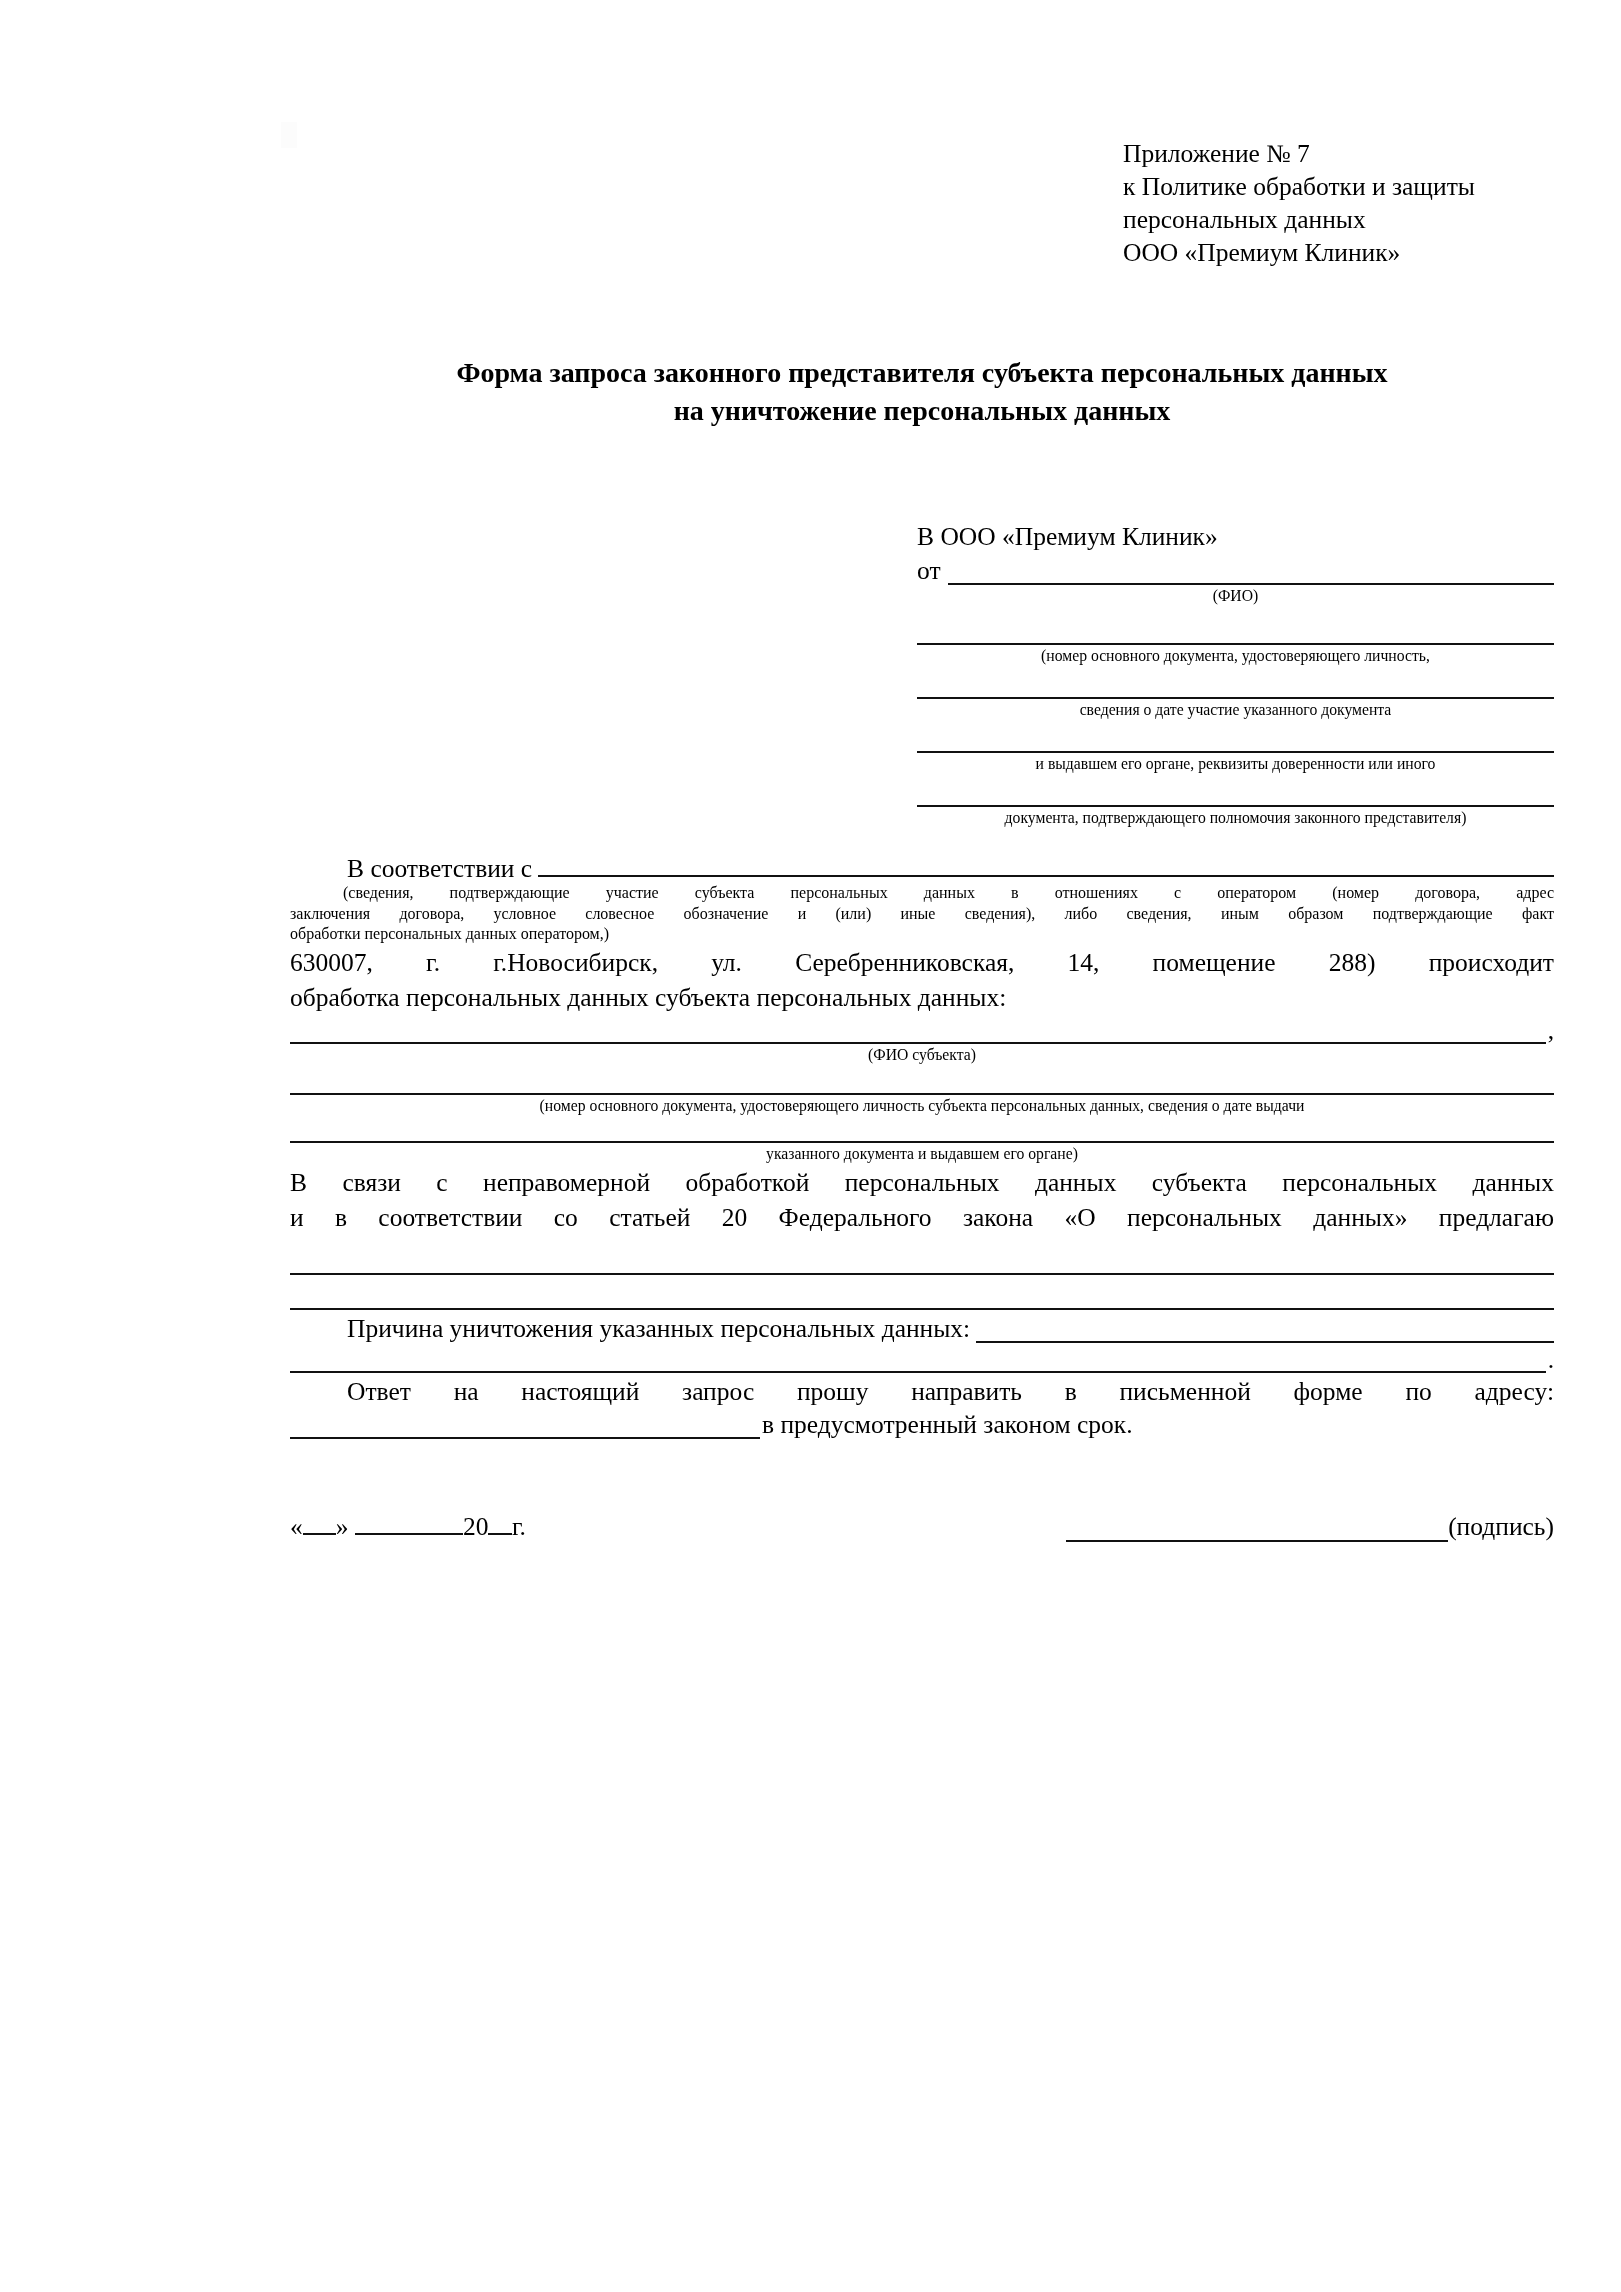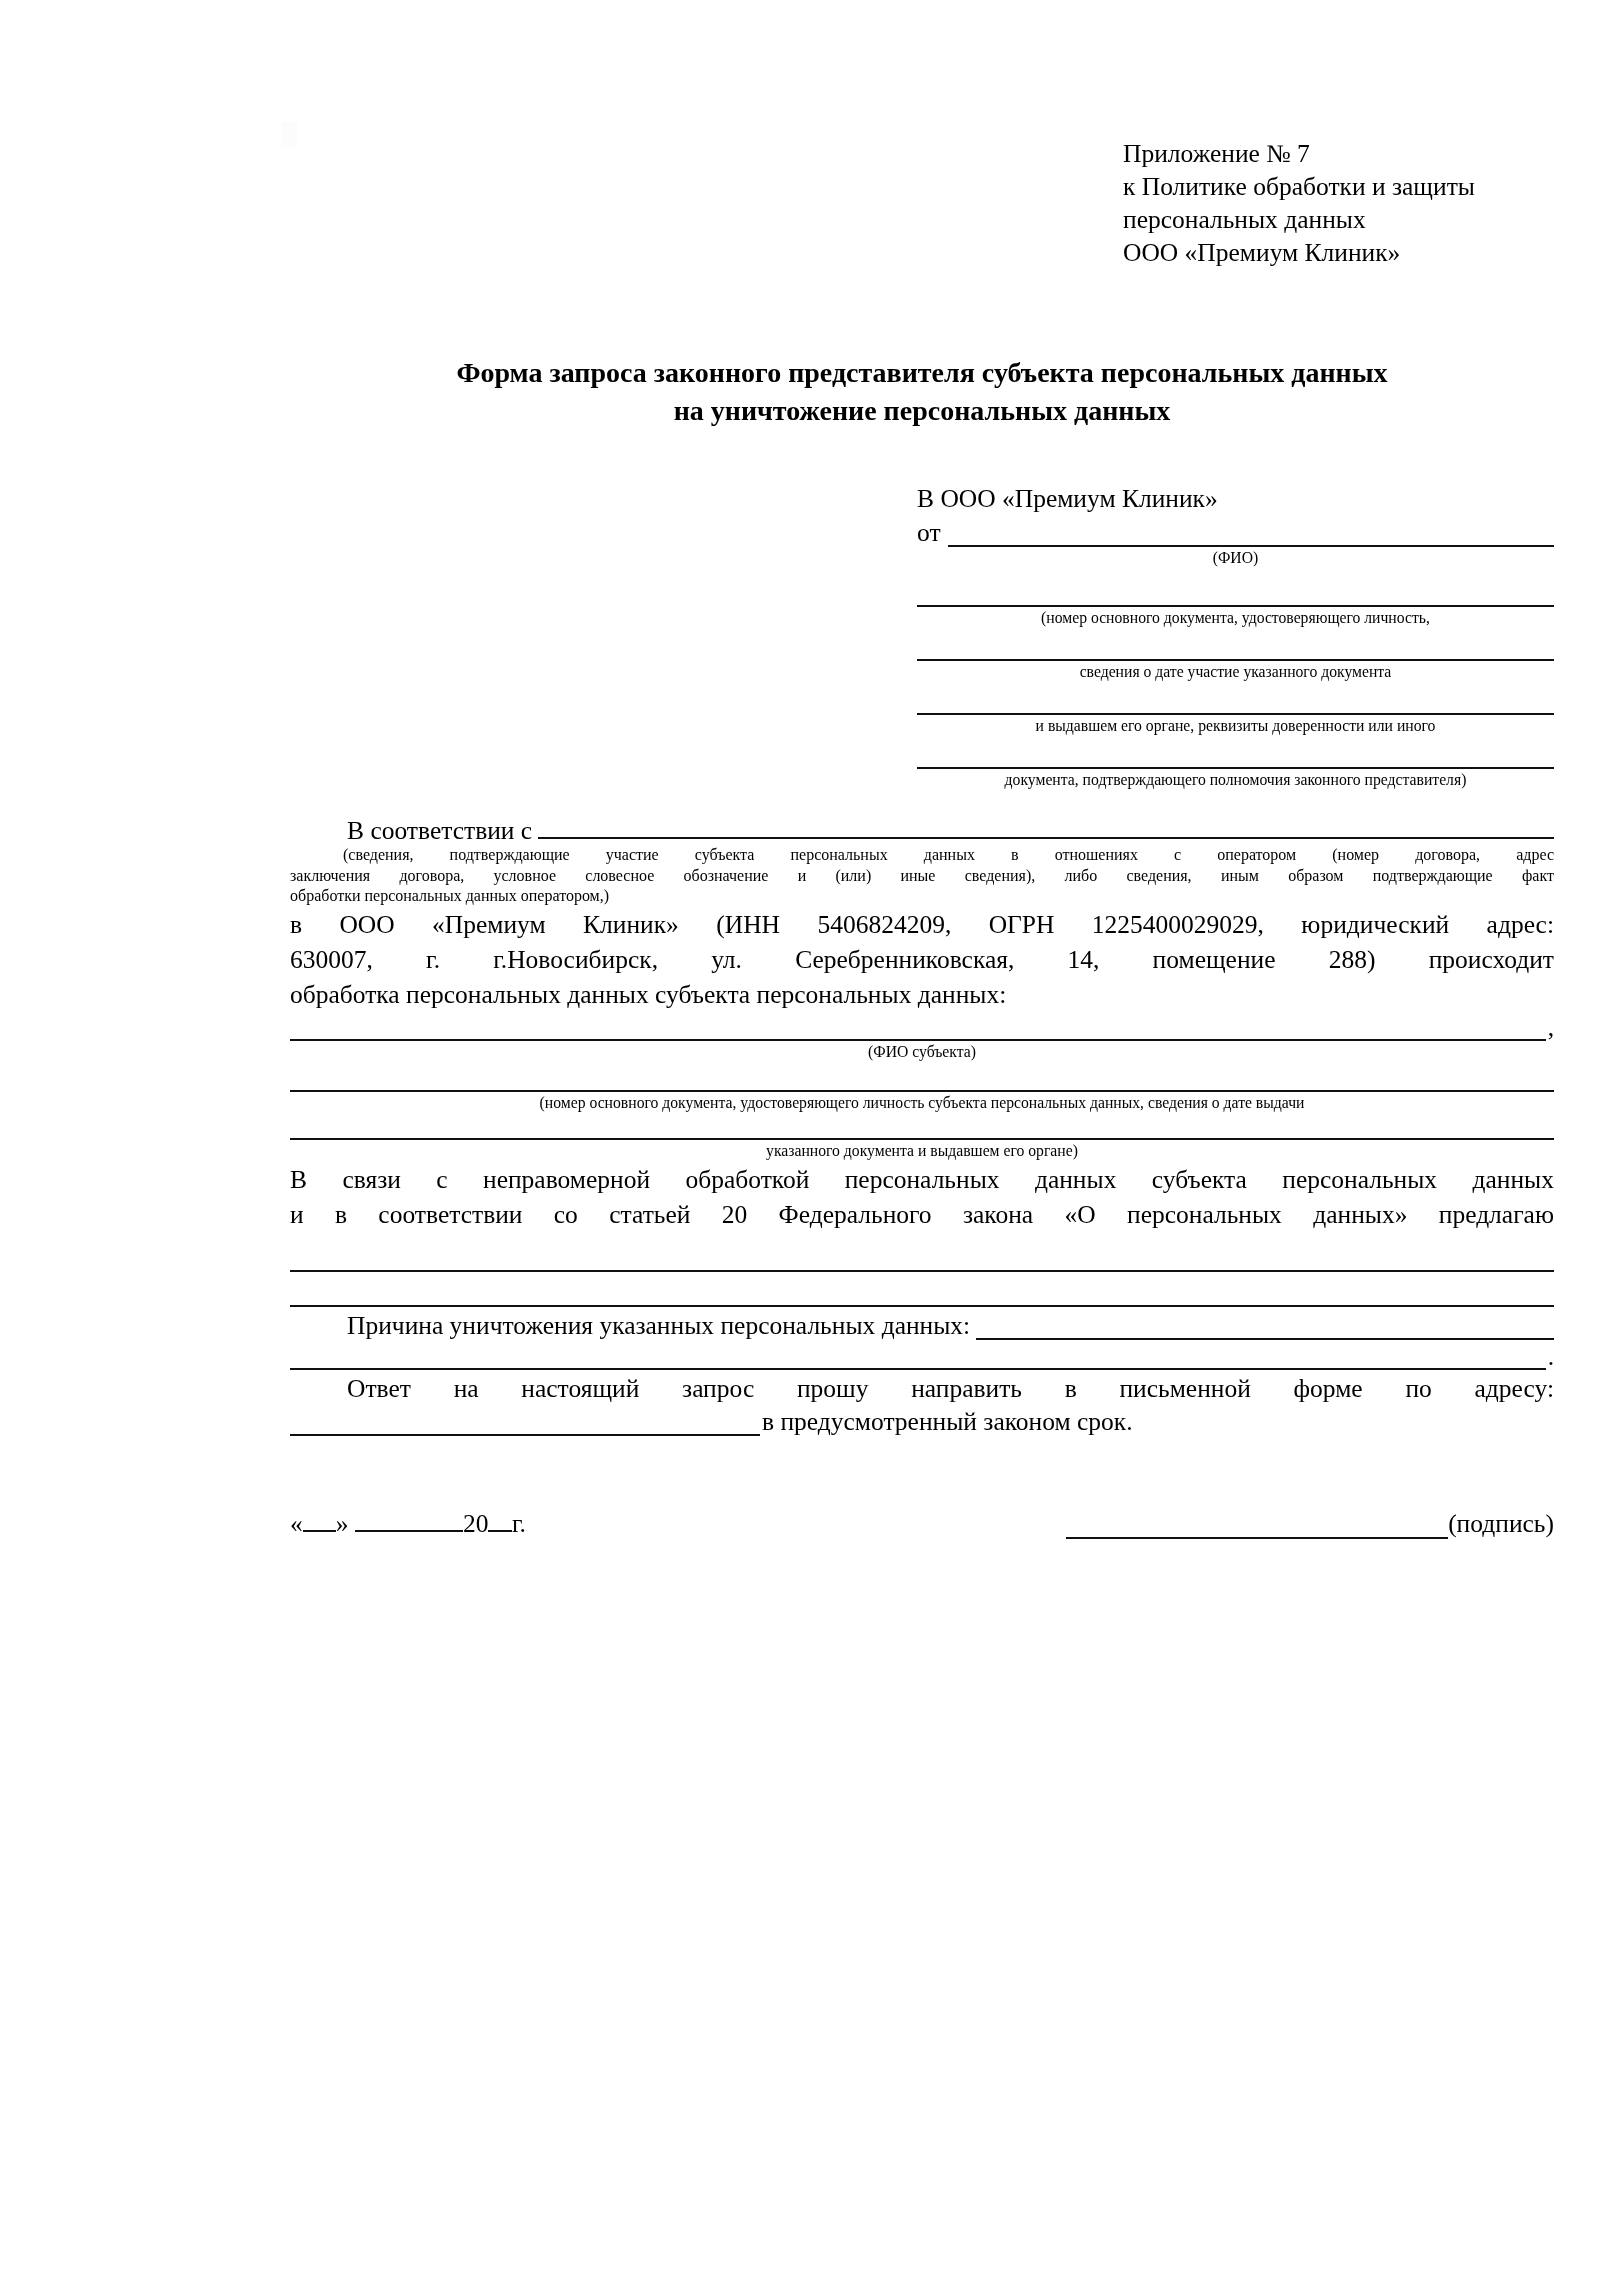--- a/index.html
+++ b/index.html
@@ -40,21 +40,21 @@
   .doc-title {
     margin-top: 84px;
     text-align: center;
     font-weight: bold;
     font-size: 28px;
     line-height: 1.38;
   }
 
   
   .addressee {
-    margin-top: 52px;
+    margin-top: 90px;
     margin-left: 627px;
     width: 637px;
     font-size: 25.5px;
   }
   .addressee .to-line { line-height: 1.28; }
   .ot-row {
     display: flex;
     align-items: flex-end;
     margin-top: 3.9px;
   }
@@ -246,21 +246,20 @@
 
     <div class="inline-rule-row">
       <span class="lead">В соответствии с</span>
       <span class="rule"></span>
     </div>
 
     <div class="fine first">(сведения, подтверждающие участие субъекта персональных данных в отношениях с оператором (номер договора, адрес</div>
     <div class="fine">заключения договора, условное словесное обозначение и (или) иные сведения), либо сведения, иным образом подтверждающие факт</div>
     <div class="fine last">обработки персональных данных оператором,)</div>
 
-    <div class="para just-all">в ООО «Премиум Клиник» (ИНН 5406824209, ОГРН 1225400029029, юридический адрес:</div>
     <div class="para just-all">630007, г. г.Новосибирск, ул. Серебренниковская, 14, помещение 288) происходит</div>
     <div class="para nojust">обработка персональных данных субъекта персональных данных:</div>
 
     <div class="rule-with-tail">
       <span class="bar"></span>
       <span class="tail">,</span>
     </div>
     <div class="caption">(ФИО субъекта)</div>
 
     <div class="full-rule"></div>

